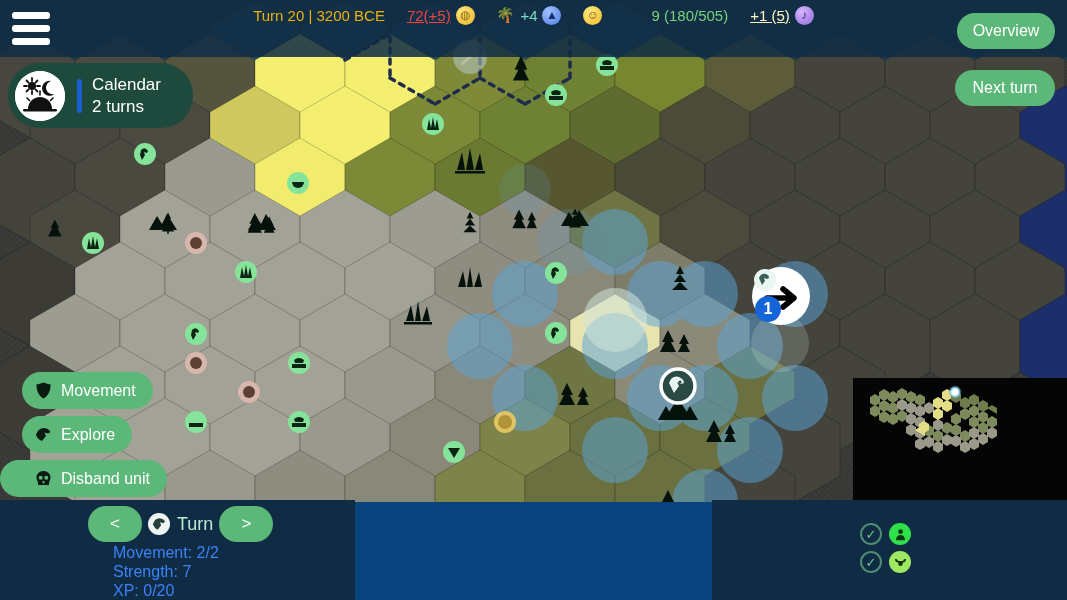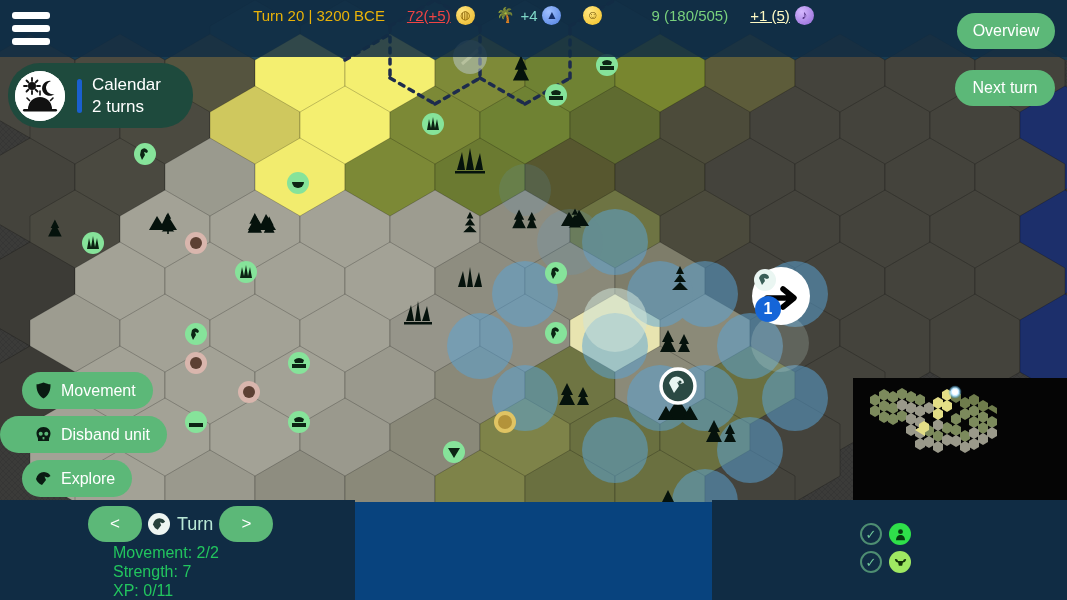--- a/index.html
+++ b/index.html
@@ -111,21 +111,21 @@
   #unit-nav { position: absolute; left: 88px; top: 6px; display: flex; align-items: center; gap: 6px; }
   .nav-btn {
     width: 54px; height: 36px; border-radius: 18px; background: #5cb878; color: #fff;
     border: none; font-size: 17px; display: flex; align-items: center; justify-content: center;
     font-family: "Liberation Sans", sans-serif; cursor: pointer;
   }
   #unit-name-wrap { display: flex; align-items: center; gap: 7px; }
   #unit-name { color: #b9e8d6; font-size: 18px; }
   #unit-stats {
     position: absolute; left: 113px; top: 44px;
-    color: #22c55e; font-size: 16px; line-height: 1.18;
+    color: #3b82f6; font-size: 16px; line-height: 1.18;
   }
   #unit-badge {
     width: 22px; height: 22px; border-radius: 50%;
     background: #eef5f2; display: flex; align-items: center; justify-content: center;
   }
   #turn-indicators { position: absolute; left: 148px; top: 23px; }
   .indicator-row { display: flex; align-items: center; gap: 7px; margin-bottom: 6px; }
   .check-ring {
     width: 22px; height: 22px; border-radius: 50%;
     border: 2px solid #4e8e72; display: flex; align-items: center; justify-content: center;
@@ -534,39 +534,39 @@
   <div id="unit-actions">
     <button class="action-btn">
       <span class="act-ico">
         <svg viewBox="0 0 17 17" width="17" height="17">
             <path d="M8.5,0.5 C5,2 3,2.3 1.5,2.2 C1.3,8 3,13 8.5,16.5 C14,13 15.7,8 15.5,2.2 C14,2.3 12,2 8.5,0.5 Z" fill="#0a1b12"></path>
           </svg>
       </span>
       <span>Movement</span>
     </button>
 
+    <button class="action-btn">
+      <span class="act-ico">
+        <svg viewBox="0 0 17 17" width="17" height="17">
+            <path d="M1,9 Q3,2 9,2 Q14,2.5 15.5,6 L13,7.5 L9.5,6.5 L11,10 L7,15 Q2.5,13 1,9 Z" fill="#0a1b12"></path>
+          </svg>
+      </span>
+      <span>Explore</span>
+    </button>
+
     <button class="action-btn" id="disband-unit-button">
       <span class="act-ico">
         <svg viewBox="0 0 17 17" width="17" height="17">
           <path d="M8.5,1 C4,1 1.5,4 1.5,7.5 C1.5,10 3,11.5 3,13 L3,15 L14,15 L14,13 C14,11.5 15.5,10 15.5,7.5 C15.5,4 13,1 8.5,1 Z" fill="#0a1b12"></path>
           <circle cx="5.7" cy="7.8" r="2" fill="#5cb878"></circle>
           <circle cx="11.3" cy="7.8" r="2" fill="#5cb878"></circle>
           <rect x="7.6" y="11" width="1.8" height="2.4" fill="#5cb878"></rect>
         </svg>
       </span>
       <span>Disband unit</span>
-    </button>
-
-    <button class="action-btn">
-      <span class="act-ico">
-        <svg viewBox="0 0 17 17" width="17" height="17">
-            <path d="M1,9 Q3,2 9,2 Q14,2.5 15.5,6 L13,7.5 L9.5,6.5 L11,10 L7,15 Q2.5,13 1,9 Z" fill="#0a1b12"></path>
-          </svg>
-      </span>
-      <span>Explore</span>
     </button>
   </div>
 
   <div id="minimap">
     <svg viewBox="0 0 214 122" width="214" height="122">
       <rect width="214" height="122" fill="#050505"></rect>
       <g stroke="none">
         <g fill="#7c8a5c">
           <polygon points="22,16 27,19 27,25 22,28 17,25 17,19"></polygon>
           <polygon points="31,11 36,14 36,20 31,23 26,20 26,14"></polygon>
@@ -644,21 +644,21 @@
               <path d="M1,8.5 Q3,1.5 8.5,1.5 Q13.5,2 15,5.5 L12.5,7 L9,6 L10.5,9.5 L6.5,14.5 Q2.5,12.5 1,8.5 Z" fill="#27413c"></path>
             </svg>
         </span>
         <span id="unit-name">Turn</span>
       </div>
       <button class="nav-btn">&gt;</button>
     </div>
     <div id="unit-stats">
       <div>Movement: 2/2</div>
       <div>Strength: 7</div>
-      <div>XP: 0/11</div>
+      <div>XP: 0/20</div>
     </div>
   </div>
 
   <div id="bottom-center-panel"></div>
 
   <div id="bottom-right-panel">
     <div id="turn-indicators">
       <div class="indicator-row">
         <span class="check-ring">✓</span>
         <span class="ind-ico" style="background:#2fe04a;">

